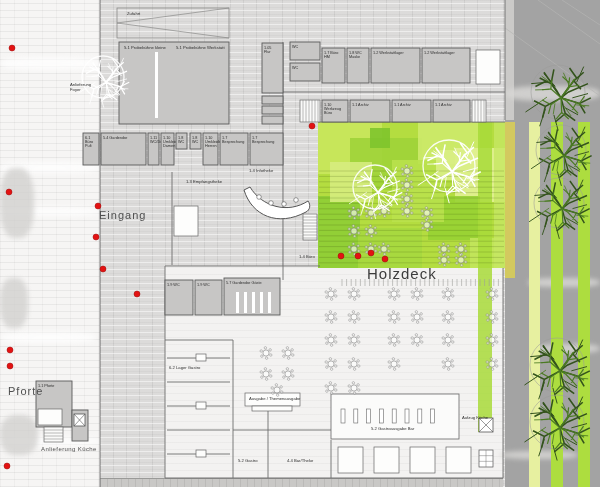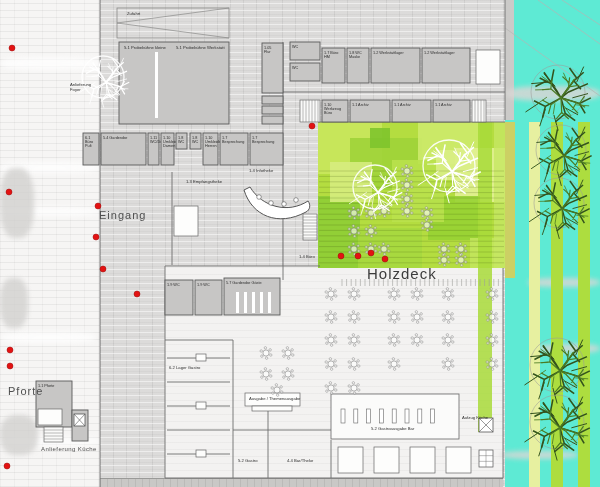--- a/index.html
+++ b/index.html
@@ -1,16 +1,16 @@
 <!DOCTYPE html>
 <html><head>
 <meta charset="utf-8">
 <style>
   html,body{margin:0;padding:0;background:#fff;}
-  #canvas{position:relative;width:600px;height:487px;overflow:hidden;background:#5eead4;
+  #canvas{position:relative;width:600px;height:487px;overflow:hidden;background:#a3a3a3;
           font-family:"Liberation Sans",sans-serif;}
   .layer{position:absolute;}
   #left-strip{left:0;top:0;width:100px;height:487px;background-color:#f6f5f4;
     background-image:
       repeating-linear-gradient(0deg, rgba(0,0,0,0.055) 0 1px, transparent 1px 7px),
       repeating-linear-gradient(90deg, rgba(0,0,0,0.03) 0 1px, transparent 1px 14px);}
   #plan-field{left:100px;top:0;width:405px;height:487px;background-color:#dcdbda;
     background-image:
       repeating-linear-gradient(0deg, rgba(255,255,255,0.5) 0 1px, transparent 1px 7px),
       repeating-linear-gradient(90deg, rgba(110,110,110,0.12) 0 1px, transparent 1px 13px),

